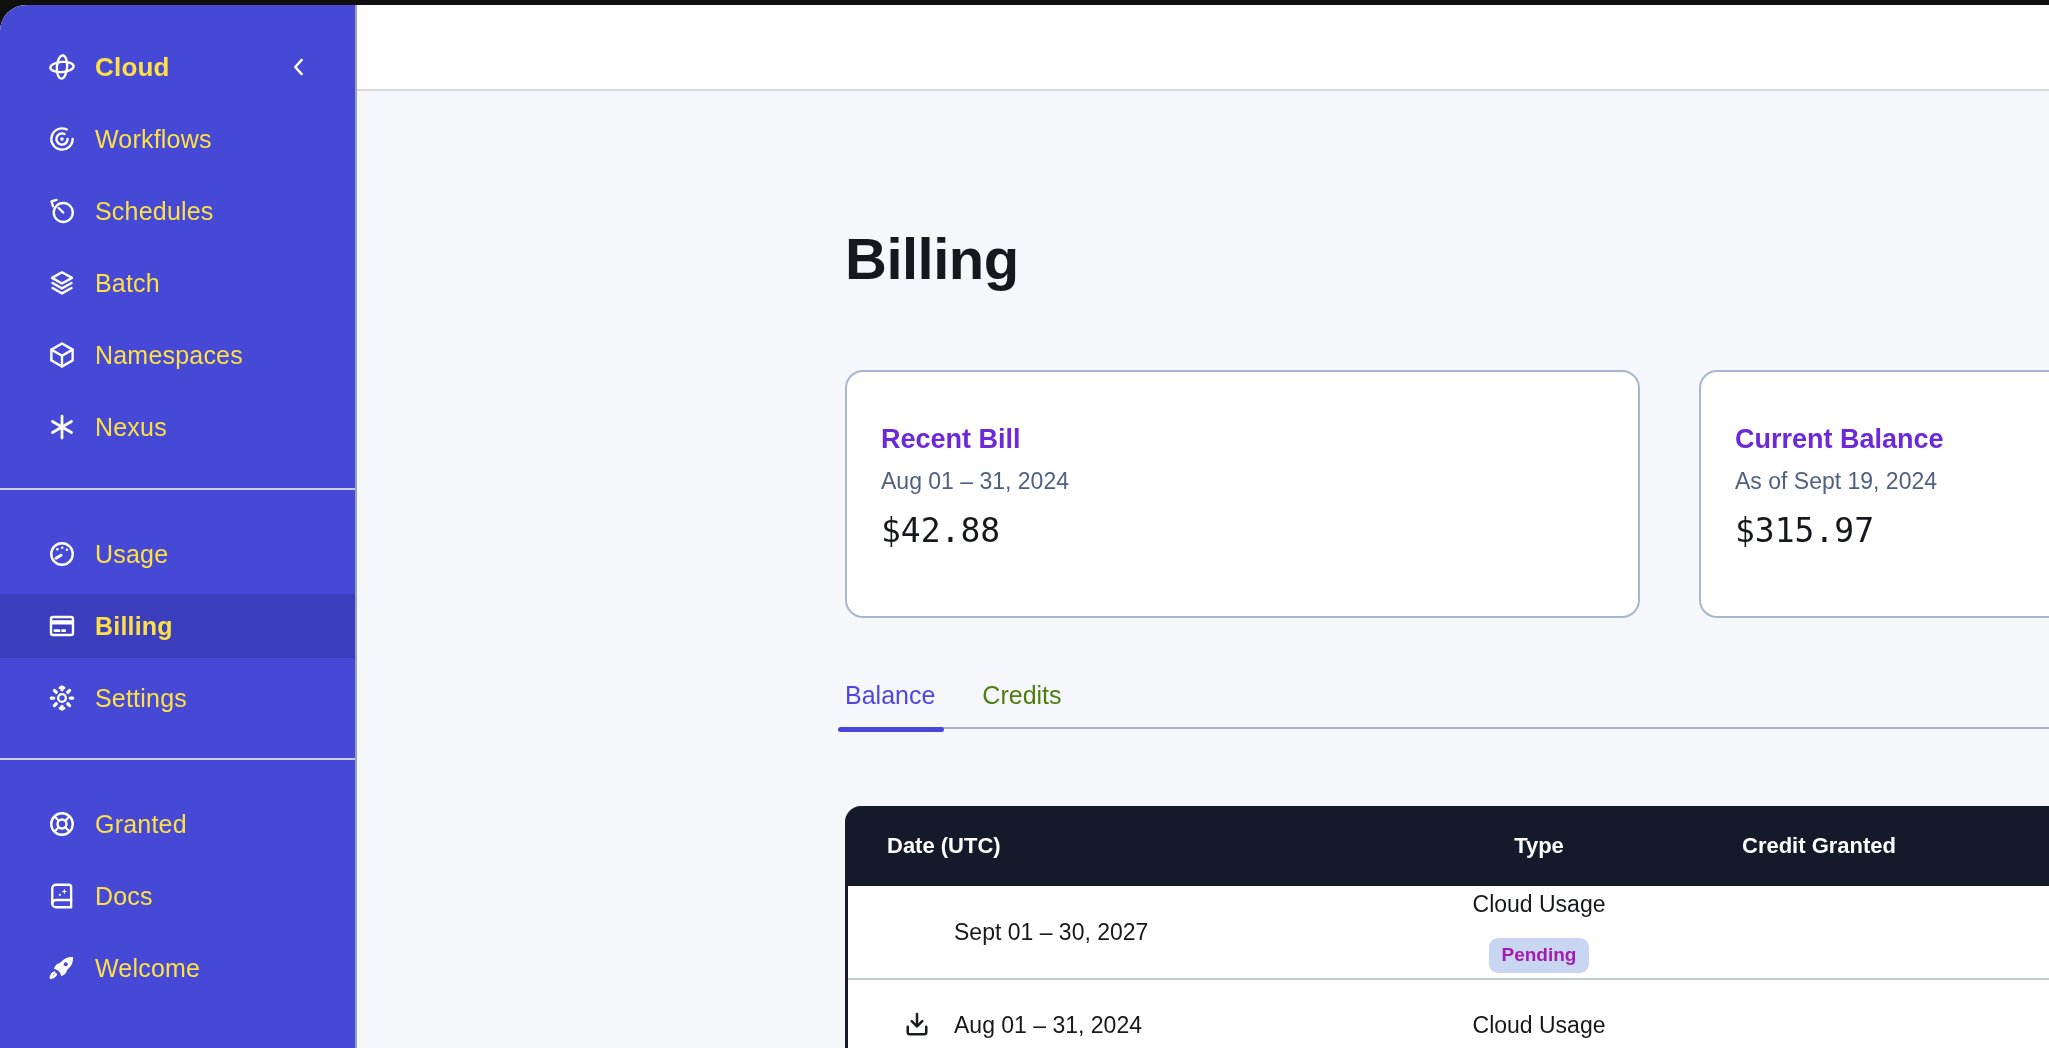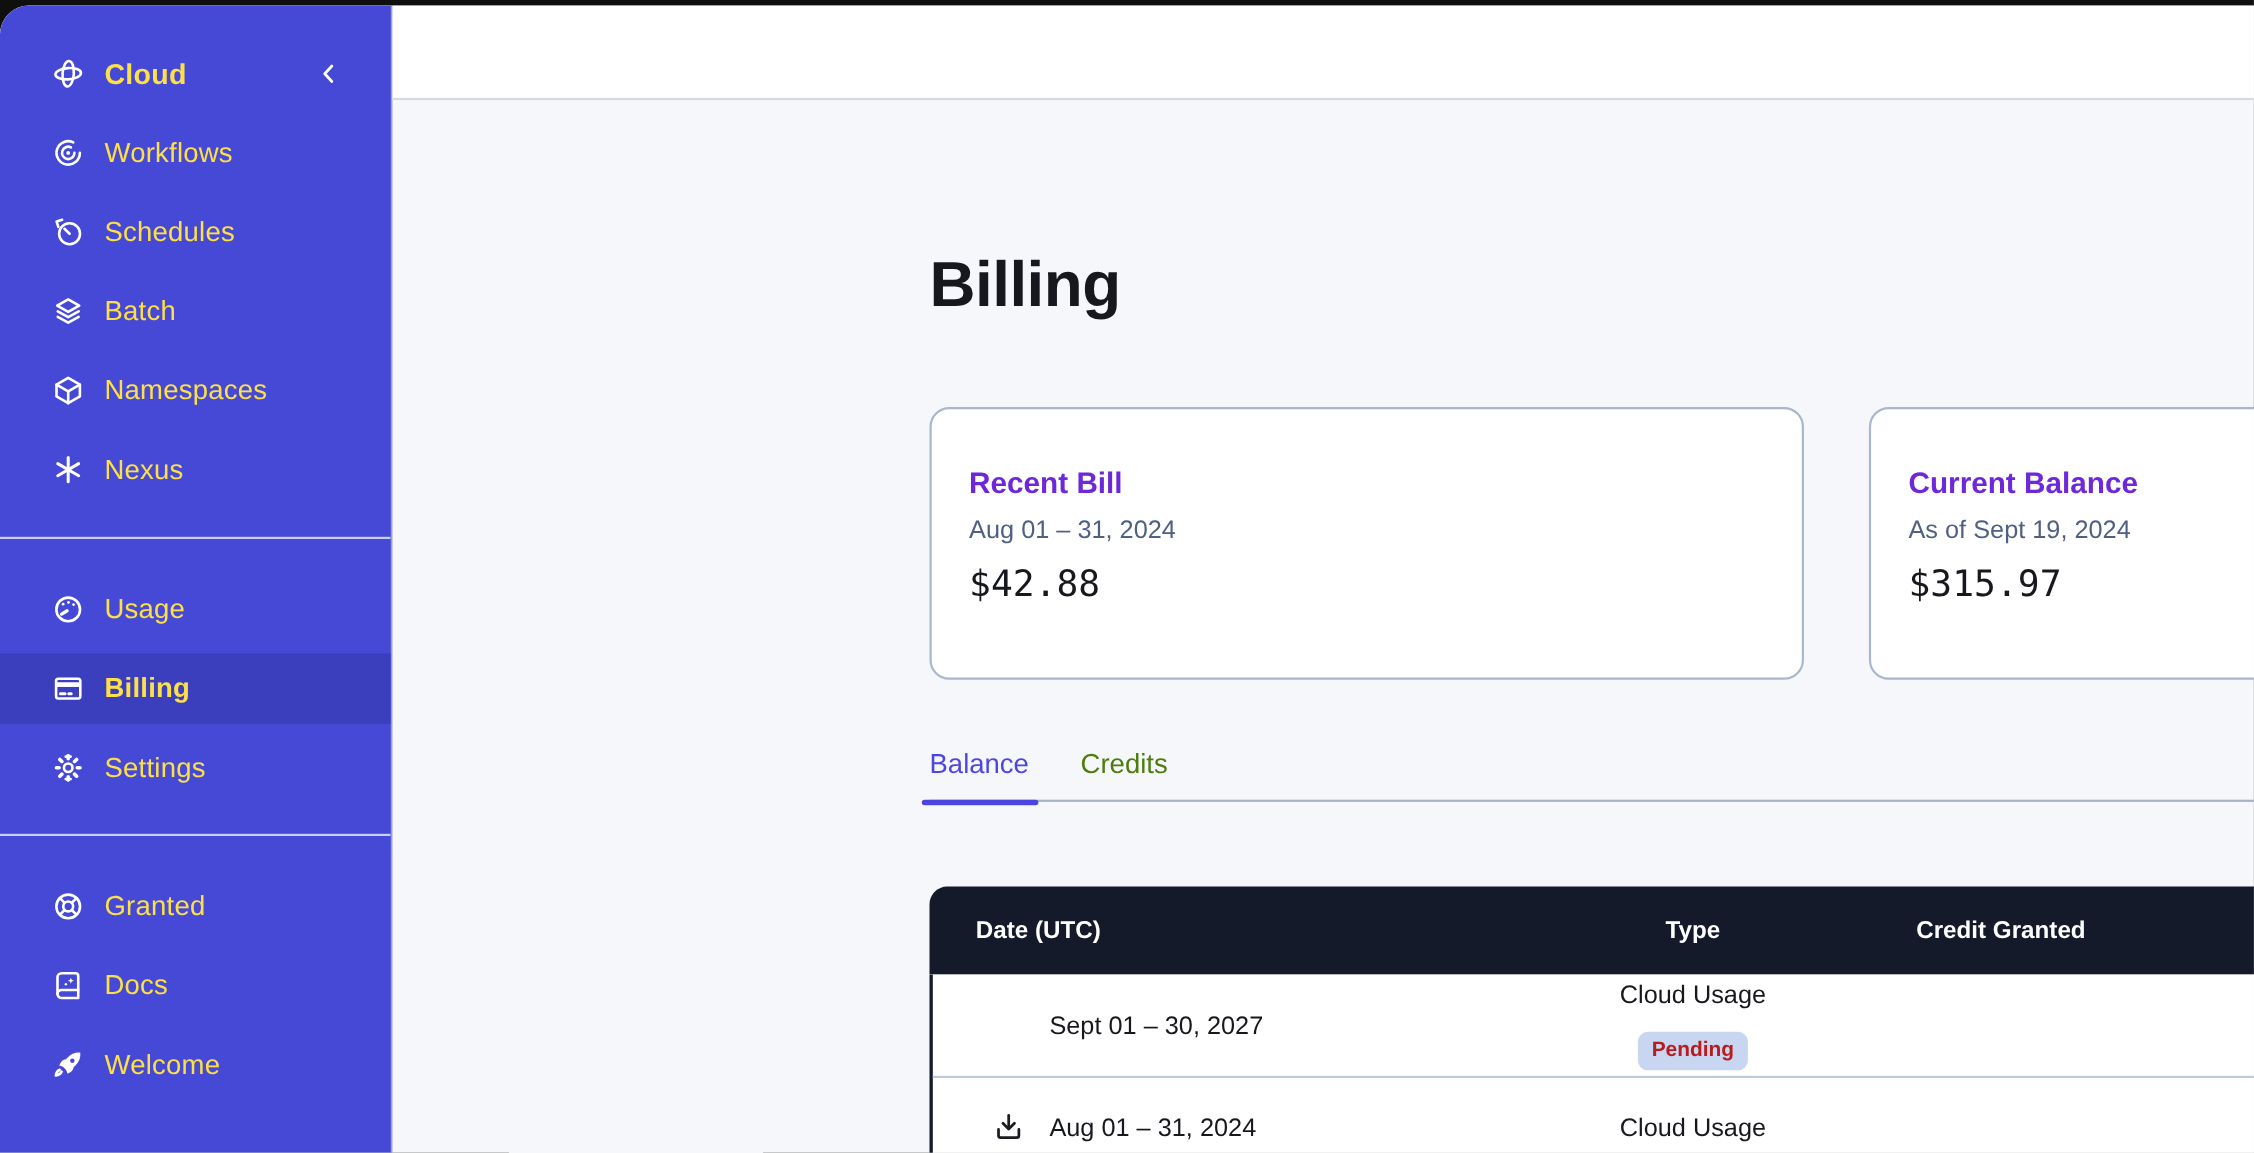--- a/index.html
+++ b/index.html
@@ -58,21 +58,21 @@
   .th1 { width:491px; padding-left:42px; }
   .th2 { width:406px;text-align:center; }
   .th3 { flex:1; }
   .tbody { background:#fff; border-left:3px solid #151A2B; }
   .trow { display:flex; align-items:center; height:92px; font-size:23px; color:#17181D; }
   .trow + .trow { border-top:2px solid #BFCADB; }
   .td1 { width:488px; padding-left:54px; display:flex; align-items:center; gap:22px; }
   .dl-box { width:30px; height:30px; flex:0 0 30px; display:flex; align-items:center; justify-content:center; }
   .td2 { width:406px; display:flex; align-items:center; gap:20px;flex-direction:column; }
   .td3 { flex:1; }
-  .badge { background:#C9D6F2; color:#b91c1c; font-size:19px; font-weight:600;
+  .badge { background:#C9D6F2; color:#a21caf; font-size:19px; font-weight:600;
            padding:6px 13px; border-radius:9px; line-height:1.2; }
   svg.dlicon { stroke:#1A1C22; fill:none; stroke-width:2; stroke-linecap:round; stroke-linejoin:round; }
 </style>
 </head>
 <body>
 
 <div class="app">
 
   <nav class="sidebar">
 

